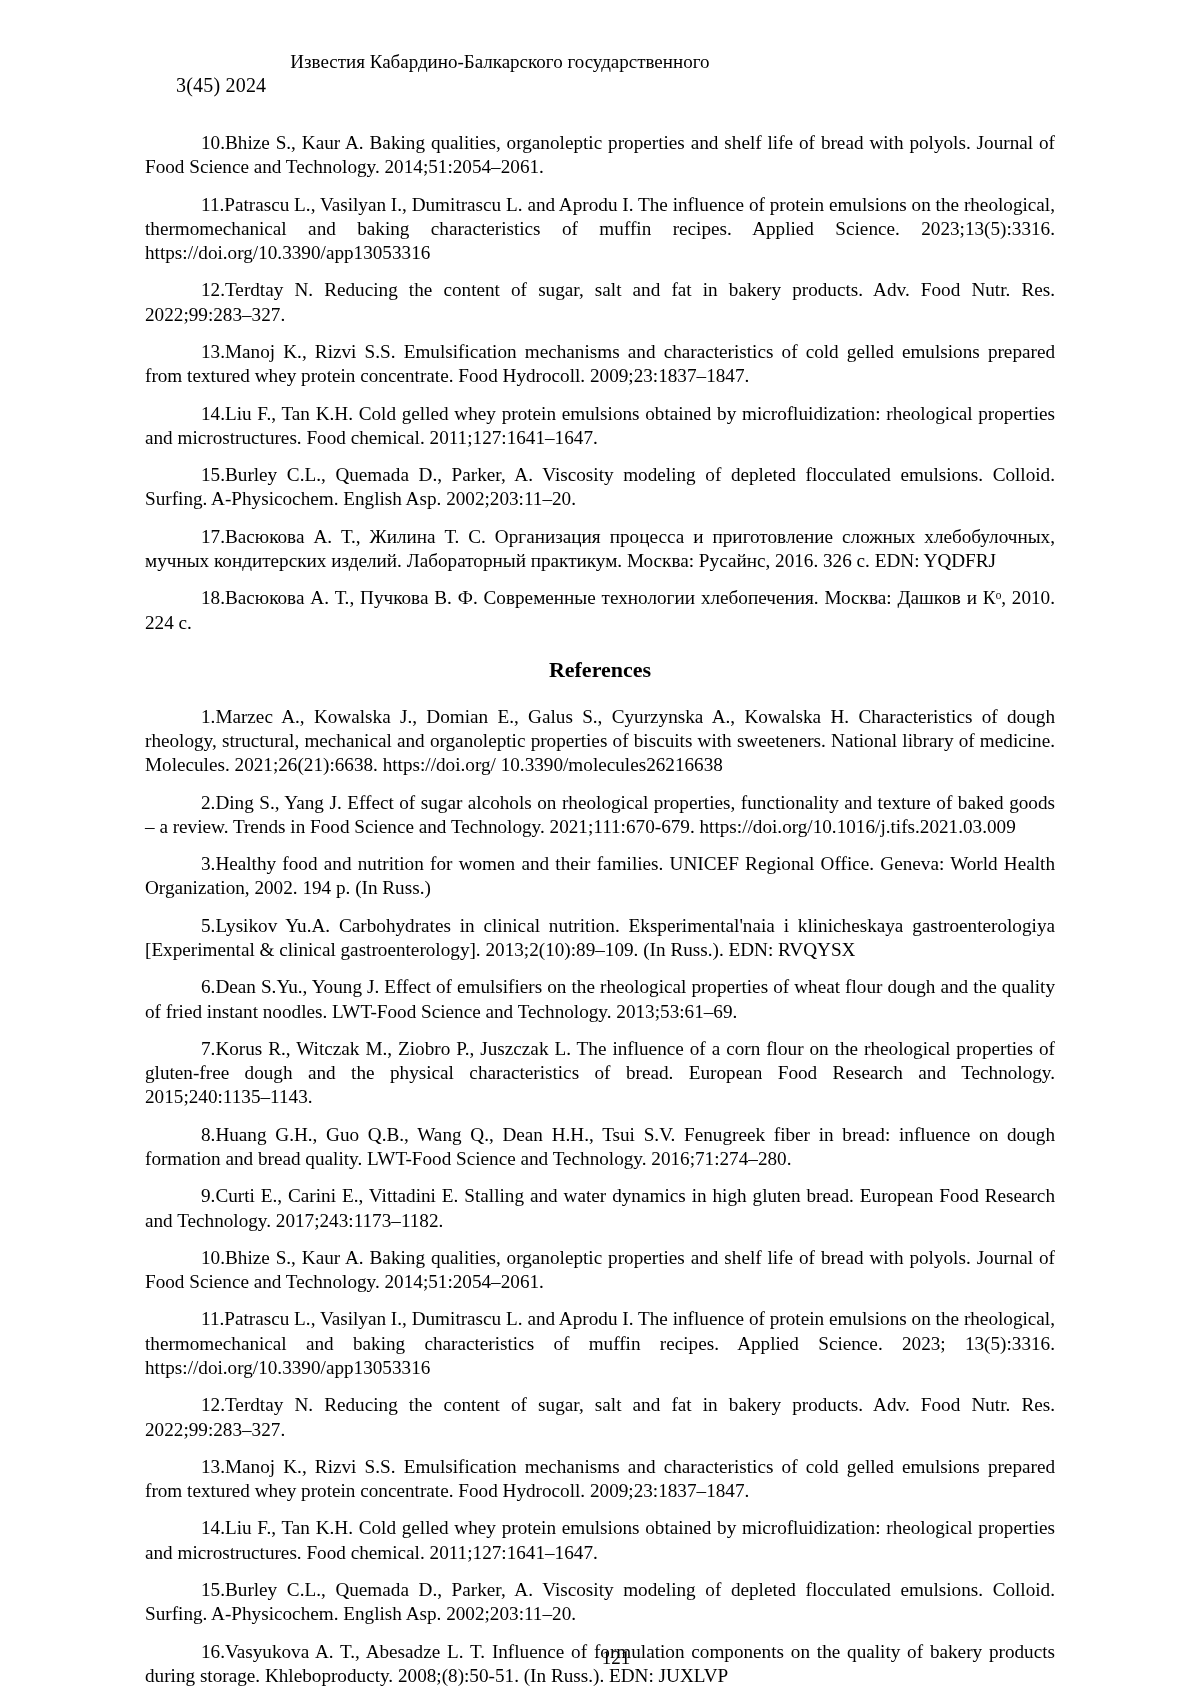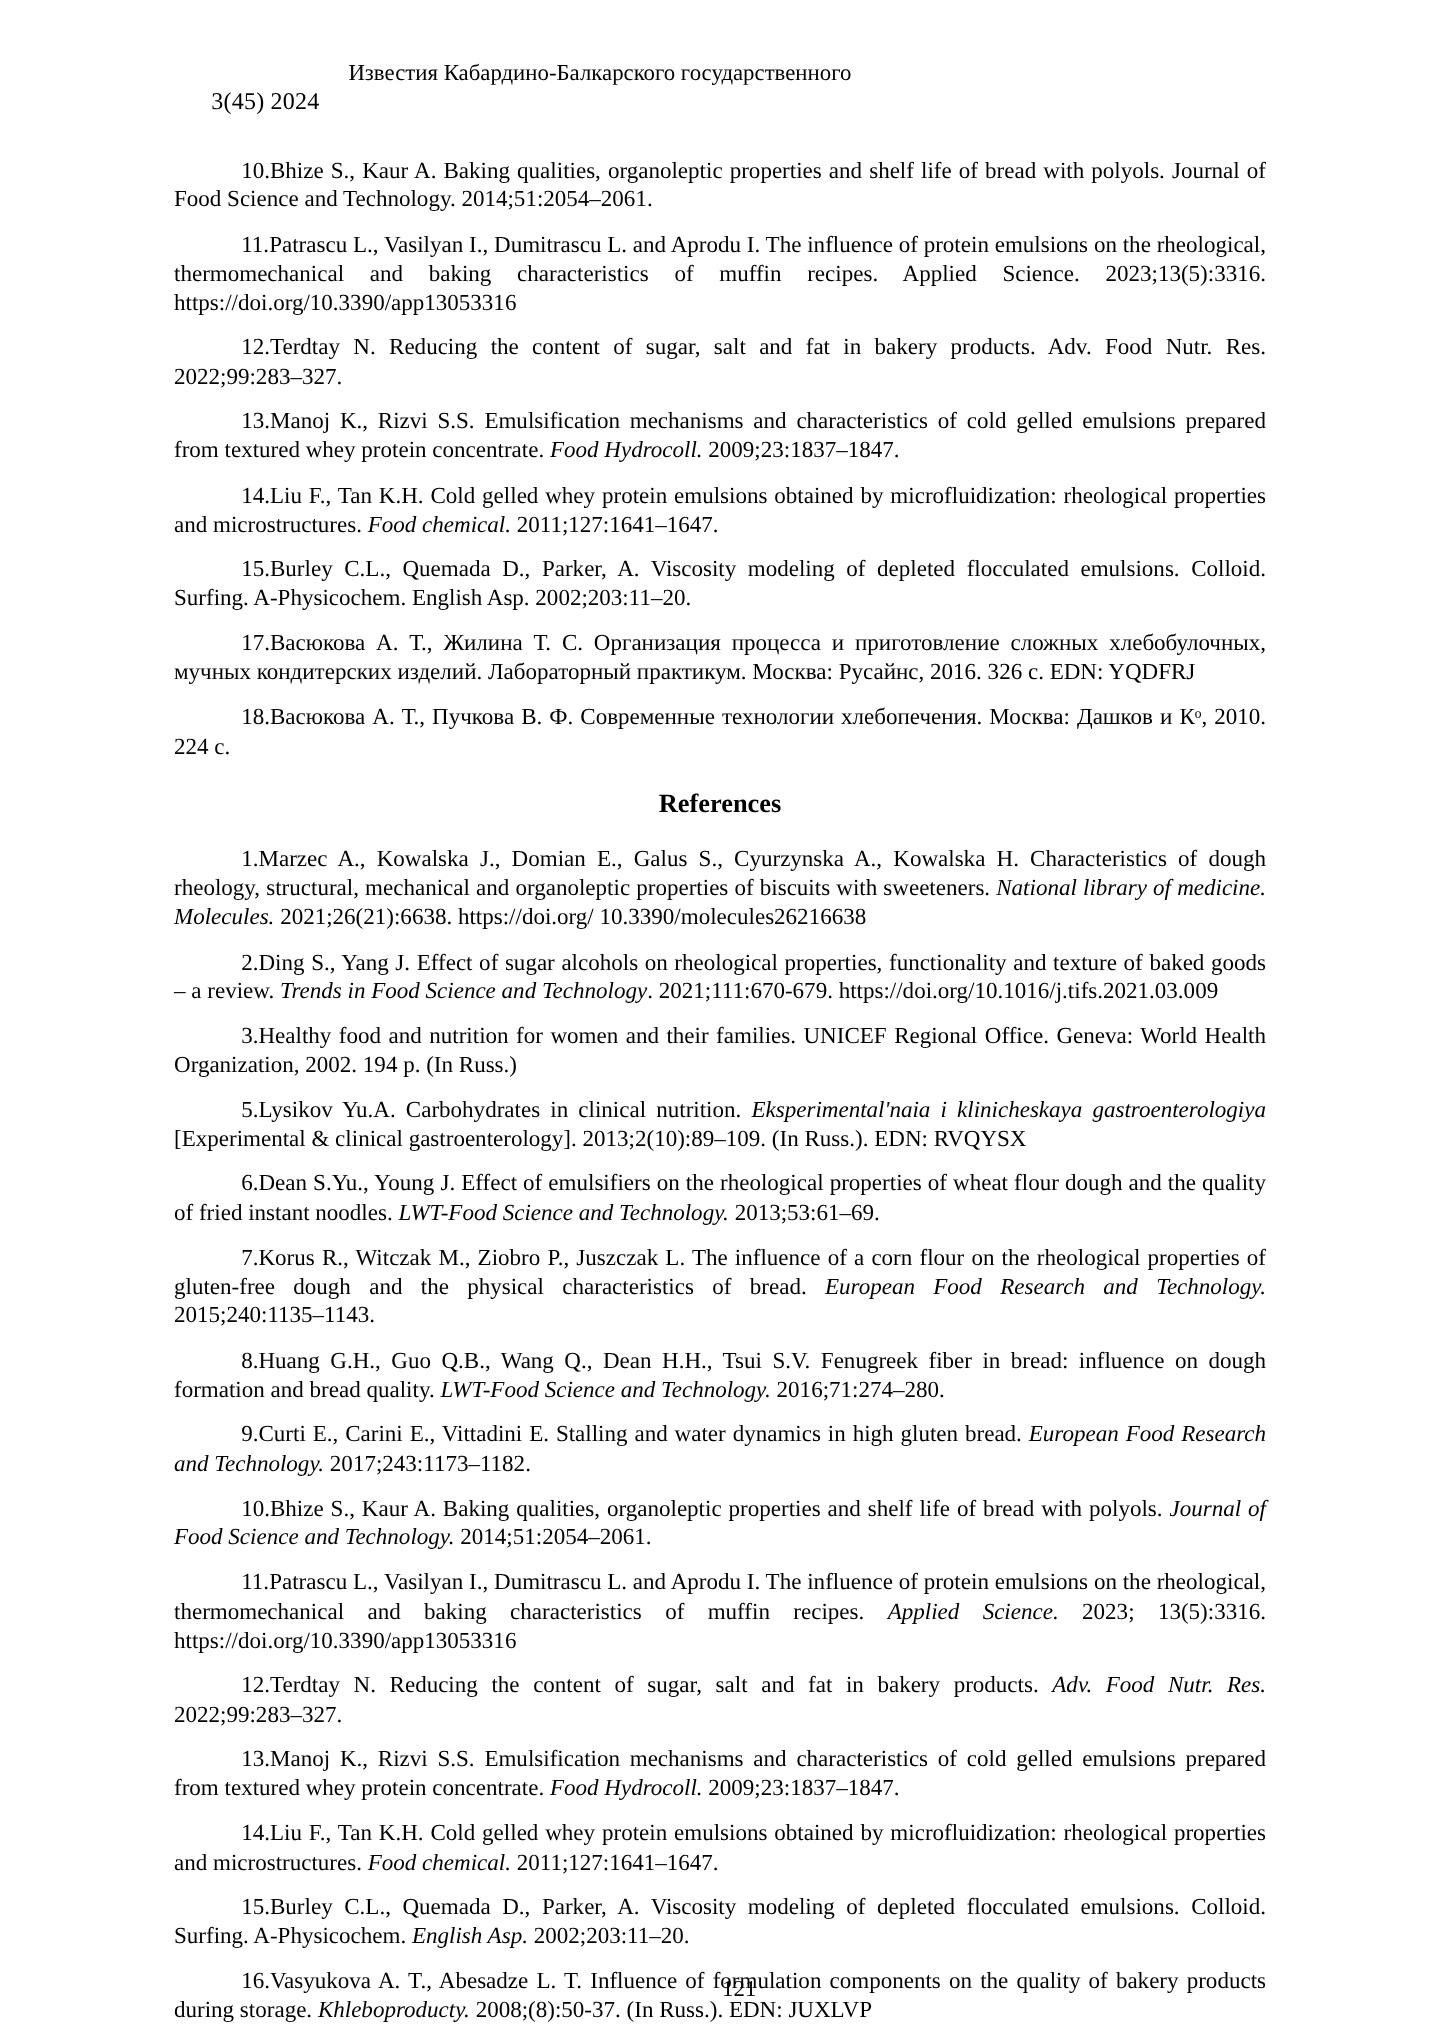--- a/index.html
+++ b/index.html
@@ -52,21 +52,20 @@
     margin: 13px;
     padding: 0;
     text-indent: 28px;
     text-align: justify;
   }
   .ref .num {
     display: inline-block;
     min-width: 34px;
   }
   .ref .it {
-    font-style: italic;
   }
   .section-title {
     text-align: center;
     font-weight: bold;
     font-size: 22px;
     margin: 22px 0 22px 0;
   }
   .page-number {
     position: absolute;
     bottom: 28px;
@@ -110,17 +109,17 @@
       <p class="ref"><span class="num">6.</span><span>Dean S.Yu., Young J. Effect of emulsifiers on the rheological properties of wheat flour dough and the quality of fried instant noodles. </span><span class="it">LWT-Food Science and Technology.</span><span> 2013;53:61–69.</span></p>
       <p class="ref"><span class="num">7.</span><span>Korus R., Witczak M., Ziobro P., Juszczak L. The influence of a corn flour on the rheological properties of gluten-free dough and the physical characteristics of bread. </span><span class="it">European Food Research and Technology.</span><span> 2015;240:1135–1143.</span></p>
       <p class="ref"><span class="num">8.</span><span>Huang G.H., Guo Q.B., Wang Q., Dean H.H., Tsui S.V. Fenugreek fiber in bread: influence on dough formation and bread quality. </span><span class="it">LWT-Food Science and Technology.</span><span> 2016;71:274–280.</span></p>
       <p class="ref"><span class="num">9.</span><span>Curti E., Carini E., Vittadini E. Stalling and water dynamics in high gluten bread. </span><span class="it">European Food Research and Technology.</span><span> 2017;243:1173–1182.</span></p>
       <p class="ref"><span class="num">10.</span><span>Bhize S., Kaur A. Baking qualities, organoleptic properties and shelf life of bread with polyols. </span><span class="it">Journal of Food Science and Technology.</span><span> 2014;51:2054–2061.</span></p>
       <p class="ref"><span class="num">11.</span><span>Patrascu L., Vasilyan I., Dumitrascu L. and Aprodu I. The influence of protein emulsions on the rheological, thermomechanical and baking characteristics of muffin recipes. </span><span class="it">Applied Science.</span><span> 2023; 13(5):3316. https://doi.org/10.3390/app13053316</span></p>
       <p class="ref"><span class="num">12.</span><span>Terdtay N. Reducing the content of sugar, salt and fat in bakery products. </span><span class="it">Adv. Food Nutr. Res.</span><span> 2022;99:283–327.</span></p>
       <p class="ref"><span class="num">13.</span><span>Manoj K., Rizvi S.S. Emulsification mechanisms and characteristics of cold gelled emulsions prepared from textured whey protein concentrate. </span><span class="it">Food Hydrocoll.</span><span> 2009;23:1837–1847.</span></p>
       <p class="ref"><span class="num">14.</span><span>Liu F., Tan K.H. Cold gelled whey protein emulsions obtained by microfluidization: rheological properties and microstructures. </span><span class="it">Food chemical.</span><span> 2011;127:1641–1647.</span></p>
       <p class="ref"><span class="num">15.</span><span>Burley C.L., Quemada D., Parker, A. Viscosity modeling of depleted flocculated emulsions. Colloid. Surfing. A-Physicochem. </span><span class="it">English Asp.</span><span> 2002;203:11–20.</span></p>
-      <p class="ref"><span class="num">16.</span><span>Vasyukova A. T., Abesadze L. T. Influence of formulation components on the quality of bakery products during storage. </span><span class="it">Khleboproducty.</span><span> 2008;(8):50-37. (In Russ.). EDN: JUXLVP</span></p>
+      <p class="ref"><span class="num">16.</span><span>Vasyukova A. T., Abesadze L. T. Influence of formulation components on the quality of bakery products during storage. </span><span class="it">Khleboproducty.</span><span> 2008;(8):50-51. (In Russ.). EDN: JUXLVP</span></p>
     </div>
 
   <div class="page-number">121</div>
 </div>
 
 </body></html>

